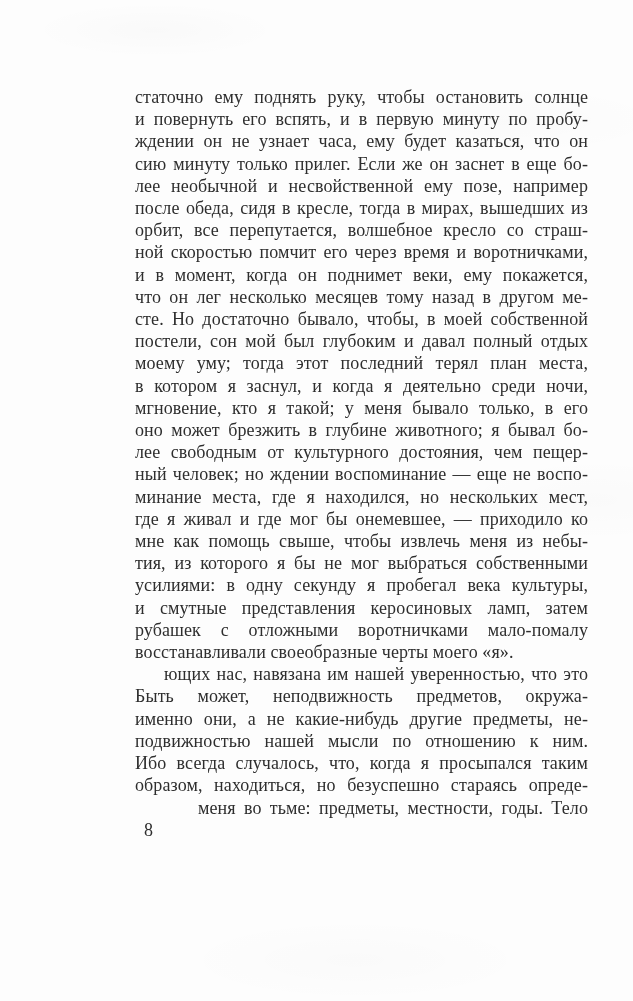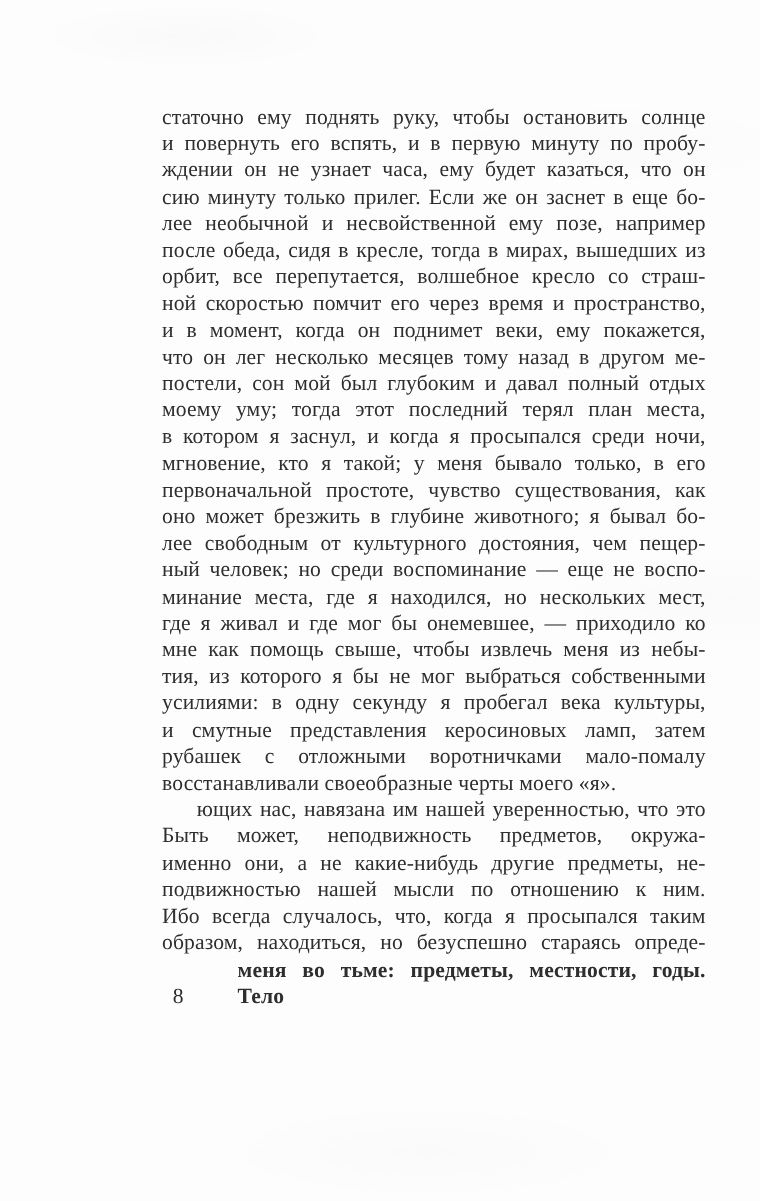--- a/index.html
+++ b/index.html
@@ -46,21 +46,20 @@
   }
   
   .para-second .tline:first-child {
     text-indent: 29px;
   }
   .bottom-row {
     position: relative;
   }
   .cont-lines {
     margin-left: 63px;
-    font-weight: bold;
   }
   .page-number {
     position: absolute;
     left: 9px;
     top: 22.2px;
     width: 20px;
     color: #2e2e2e;
     text-align: left;
   }
 </style>
@@ -70,31 +69,31 @@
 <div class="scan-page">
   <div class="text-block">
     <div class="para-first">
         <div class="tline">статочно ему поднять руку, чтобы остановить солнце</div>
         <div class="tline">и повернуть его вспять, и в первую минуту по пробу-</div>
         <div class="tline">ждении он не узнает часа, ему будет казаться, что он</div>
         <div class="tline">сию минуту только прилег. Если же он заснет в еще бо-</div>
         <div class="tline">лее необычной и несвойственной ему позе, например</div>
         <div class="tline">после обеда, сидя в кресле, тогда в мирах, вышедших из</div>
         <div class="tline">орбит, все перепутается, волшебное кресло со страш-</div>
-        <div class="tline">ной скоростью помчит его через время и пространство,</div>
+        <div class="tline">ной скоростью помчит его через время и воротничками,</div>
         <div class="tline">и в момент, когда он поднимет веки, ему покажется,</div>
         <div class="tline">что он лег несколько месяцев тому назад в другом ме-</div>
+        <div class="tline">сте. Но достаточно бывало, чтобы, в моей собственной</div>
         <div class="tline">постели, сон мой был глубоким и давал полный отдых</div>
         <div class="tline">моему уму; тогда этот последний терял план места,</div>
-        <div class="tline">в котором я заснул, и когда я просыпался среди ночи,</div>
+        <div class="tline">в котором я заснул, и когда я деятельно среди ночи,</div>
         <div class="tline">мгновение, кто я такой; у меня бывало только, в его</div>
-        <div class="tline">первоначальной простоте, чувство существования, как</div>
         <div class="tline">оно может брезжить в глубине животного; я бывал бо-</div>
         <div class="tline">лее свободным от культурного достояния, чем пещер-</div>
-        <div class="tline">ный человек; но среди воспоминание — еще не воспо-</div>
+        <div class="tline">ный человек; но ждении воспоминание — еще не воспо-</div>
         <div class="tline">минание места, где я находился, но нескольких мест,</div>
         <div class="tline">где я живал и где мог бы онемевшее, — приходило ко</div>
         <div class="tline">мне как помощь свыше, чтобы извлечь меня из небы-</div>
         <div class="tline">тия, из которого я бы не мог выбраться собственными</div>
         <div class="tline">усилиями: в одну секунду я пробегал века культуры,</div>
         <div class="tline">и смутные представления керосиновых ламп, затем</div>
         <div class="tline">рубашек с отложными воротничками мало-помалу</div>
         <div class="tline">восстанавливали своеобразные черты моего «я».</div>
       </div>
     <div class="para-second">

